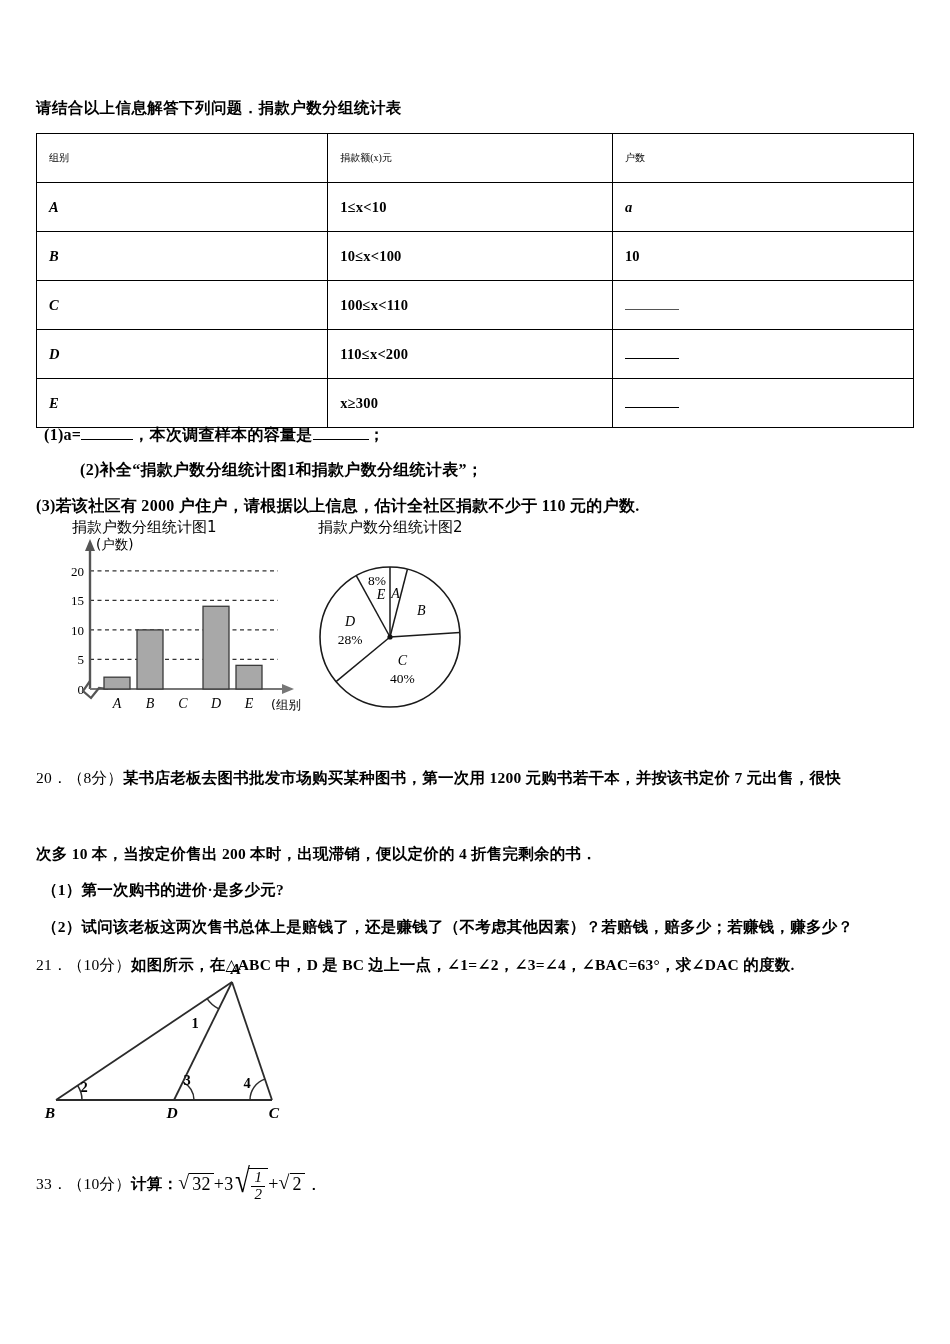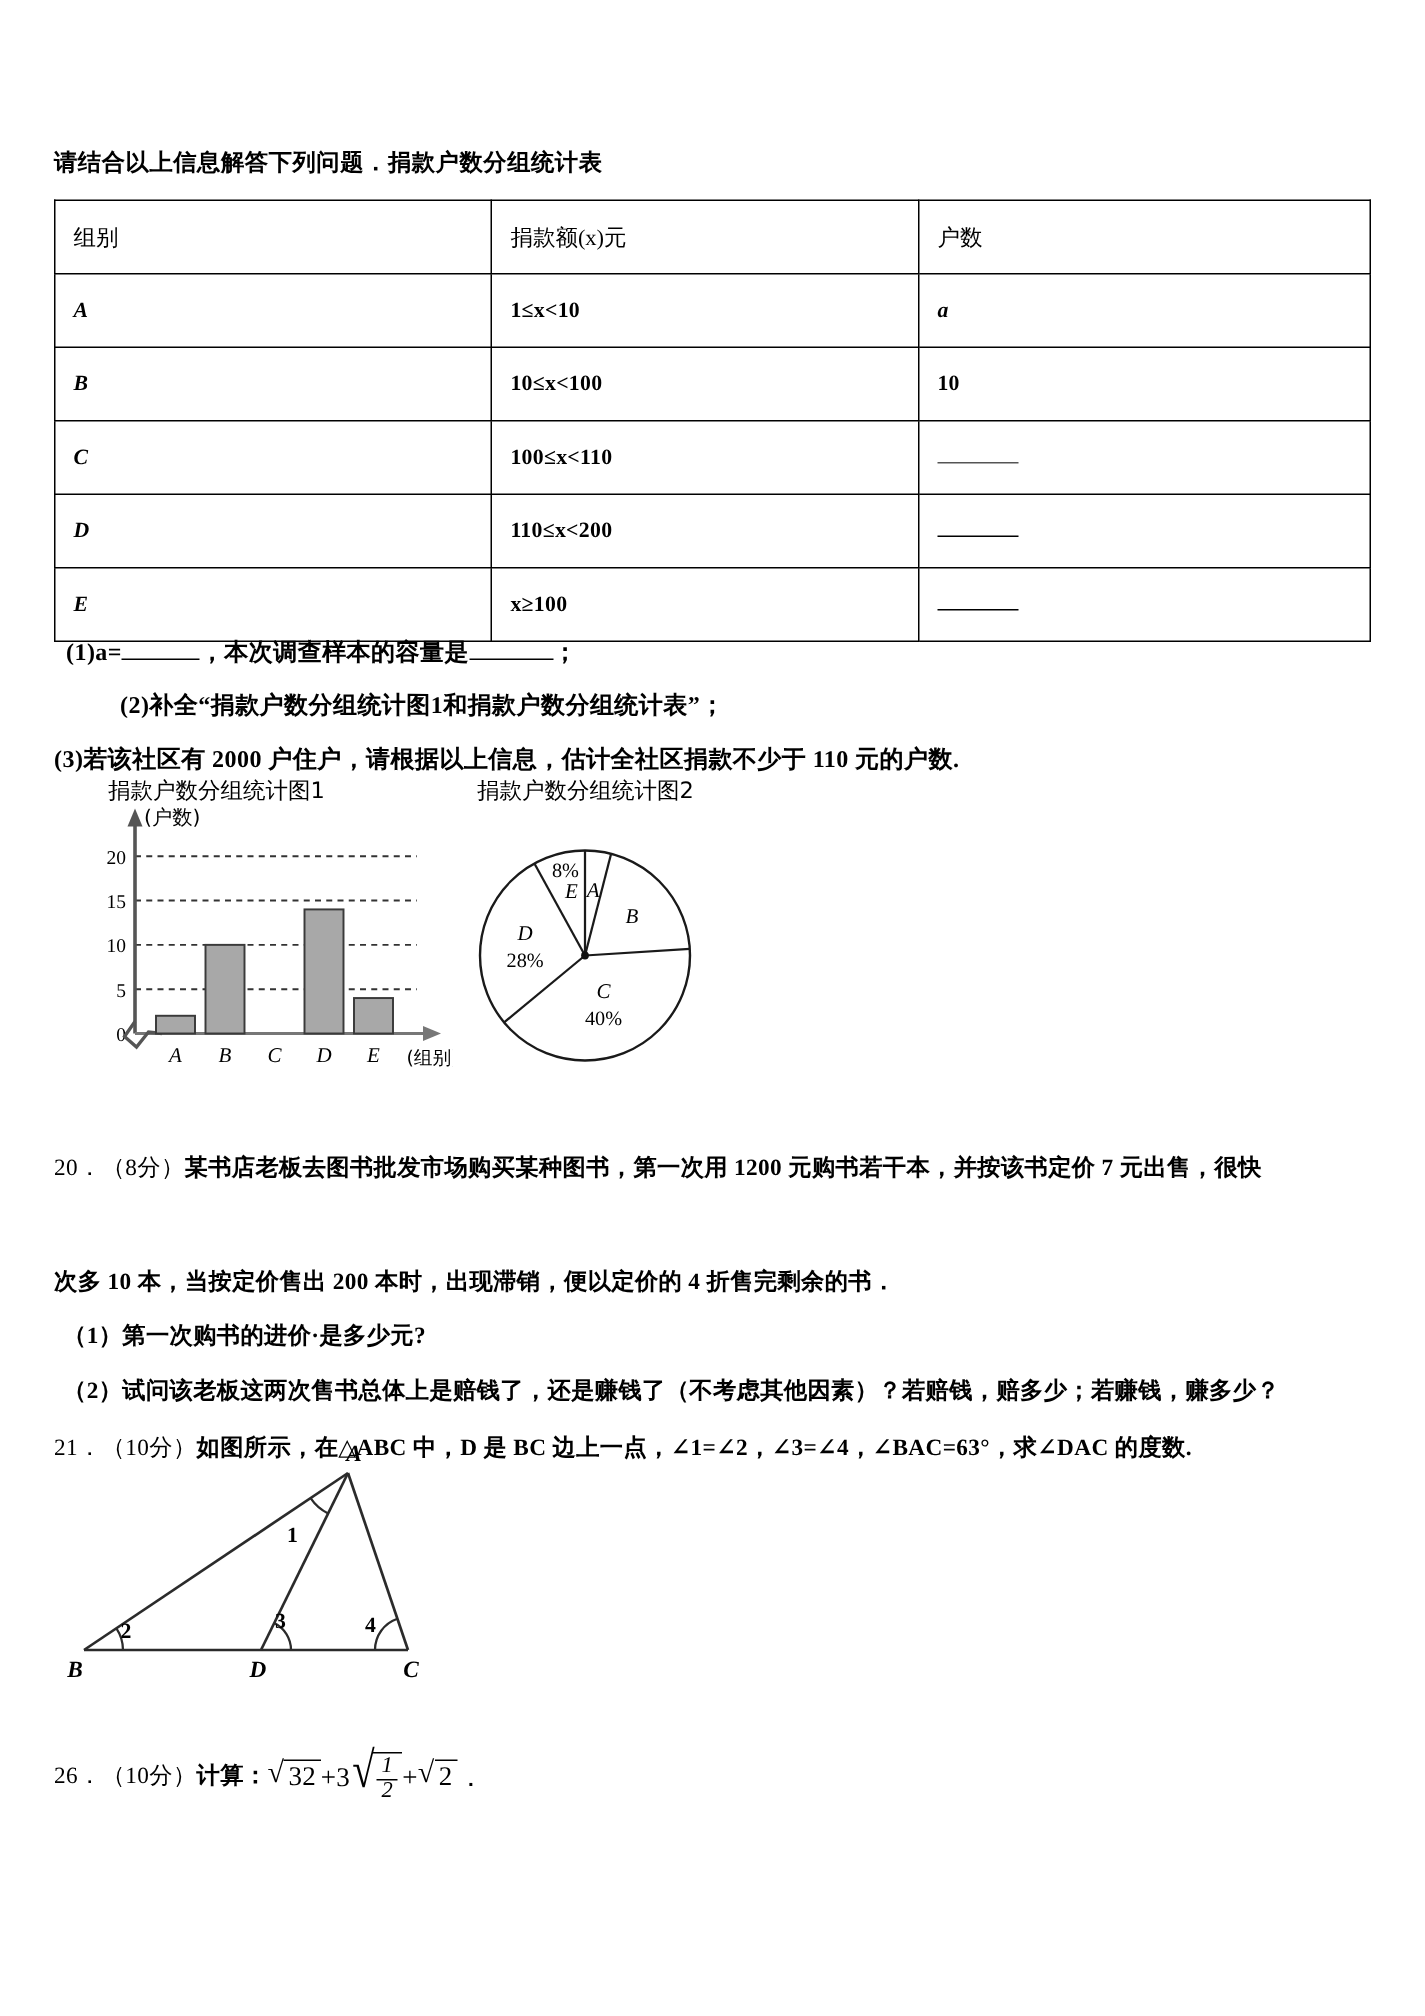--- a/index.html
+++ b/index.html
@@ -46,21 +46,21 @@
     border: 1.2px solid #000;
     height: 48px;
     padding: 0 12px;
     vertical-align: middle;
     font-size: 14.5px;
     font-weight: 700;
   }
   .stat-table .c1 { width: 33.2%; }
   .stat-table .c2 { width: 32.4%; }
   .stat-table .c3 { width: 34.4%; }
-  .hdr td { font-weight: 400; font-size: 15px; }
+  .hdr td { font-weight: 400; font-size: 10px; }
   .grp { font-style: italic; font-weight: 700; font-size: 15px; }
   .rng { font-weight: 700; font-size: 14.5px; letter-spacing: 0.2px; }
   .ital-a { font-style: italic; font-weight: 700; font-size: 15px; }
   .blankline {
     display: inline-block;
     width: 54px;
     border-bottom: 1.6px solid #000;
     height: 12px;
     vertical-align: baseline;
   }
@@ -182,21 +182,21 @@
         <td class="c2 rng">100≤x&lt;110</td>
         <td class="c3"><span class="blankline thin"></span></td>
       </tr>
       <tr>
         <td class="c1 grp">D</td>
         <td class="c2 rng">110≤x&lt;200</td>
         <td class="c3"><span class="blankline"></span></td>
       </tr>
       <tr>
         <td class="c1 grp">E</td>
-        <td class="c2 rng">x≥100</td>
+        <td class="c2 rng">x≥300</td>
         <td class="c3"><span class="blankline"></span></td>
       </tr>
     </tbody>
   </table>
 
   <div class="qline" style="left:44px; top:425px;">
     <span>(1)a=</span><span class="q-inline-blank"></span><span>，本次调查样本的容量是</span><span class="q-inline-blank w2"></span><span>；</span>
   </div>
   <div class="qline" style="left:36px; top:460px;margin-left:44px;">(2)补全“捐款户数分组统计图1和捐款户数分组统计表”；</div>
   <div class="qline" style="left:36px; top:496px;">(3)若该社区有 2000 户住户，请根据以上信息，估计全社区捐款不少于 110 元的户数.</div>
@@ -279,18 +279,18 @@
         <text x="147" y="125" text-anchor="middle" font-size="14.5" font-weight="700" font-family="&quot;Liberation Serif&quot;, serif" fill="#000">3</text>
         <text x="207" y="128" text-anchor="middle" font-size="14.5" font-weight="700" font-family="&quot;Liberation Serif&quot;, serif" fill="#000">4</text>
         <text x="196" y="14" text-anchor="middle" font-size="15.5" font-style="italic" font-weight="700" font-family="&quot;Liberation Serif&quot;, serif" fill="#000">A</text>
         <text x="10" y="158" text-anchor="middle" font-size="15.5" font-style="italic" font-weight="700" font-family="&quot;Liberation Serif&quot;, serif" fill="#000">B</text>
         <text x="234" y="158" text-anchor="middle" font-size="15.5" font-style="italic" font-weight="700" font-family="&quot;Liberation Serif&quot;, serif" fill="#000">C</text>
         <text x="132" y="158" text-anchor="middle" font-size="15.5" font-style="italic" font-weight="700" font-family="&quot;Liberation Serif&quot;, serif" fill="#000">D</text>
       </svg>
   </div>
 
   <div class="para" style="left:36px; top:1168px;">
-    <span class="num">26．</span><span class="num">（10分）</span><span>计算：</span><span class="formula">
+    <span class="num">33．</span><span class="num">（10分）</span><span>计算：</span><span class="formula">
       <span class="sqrt"><span class="rad">32</span></span><span>+</span><span>3</span><span class="sqrt bigsqrt"><span class="radbar"><span class="frac"><span class="top">1</span><span class="bot">2</span></span></span></span><span>+</span><span class="sqrt"><span class="rad">2</span></span><span>．</span>
     </span>
   </div>
 
 </div>
 
 </body></html>

